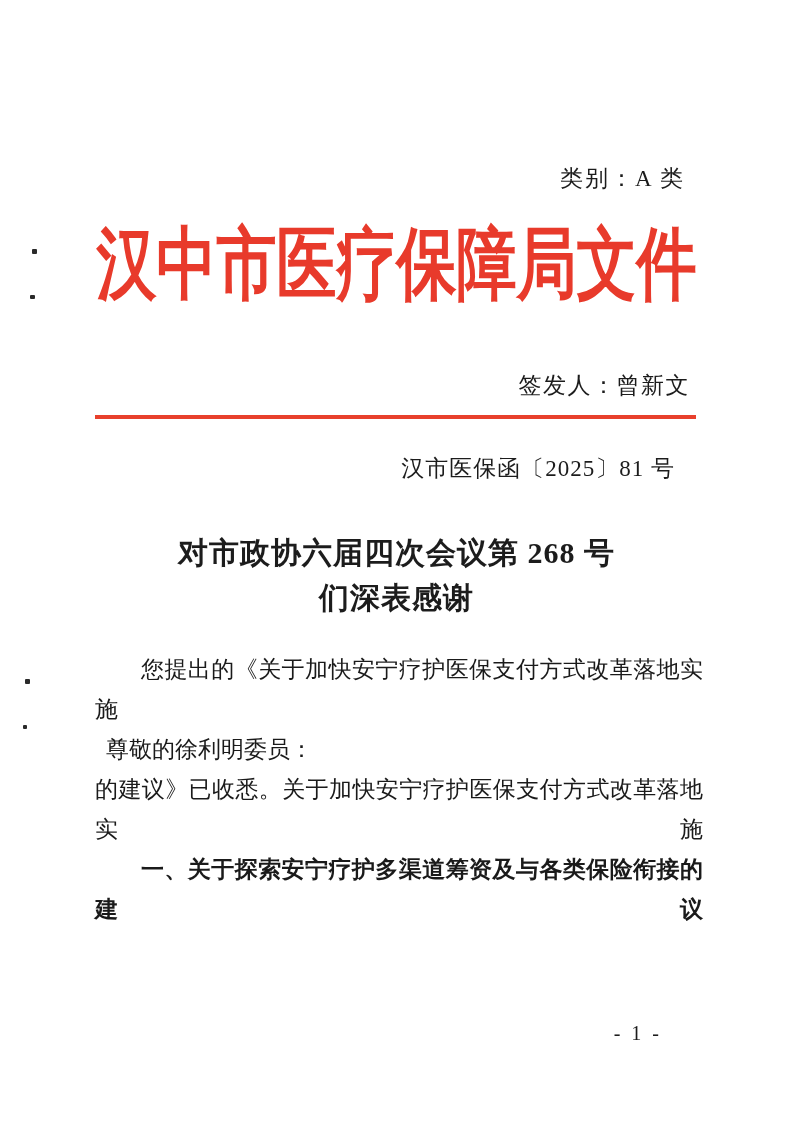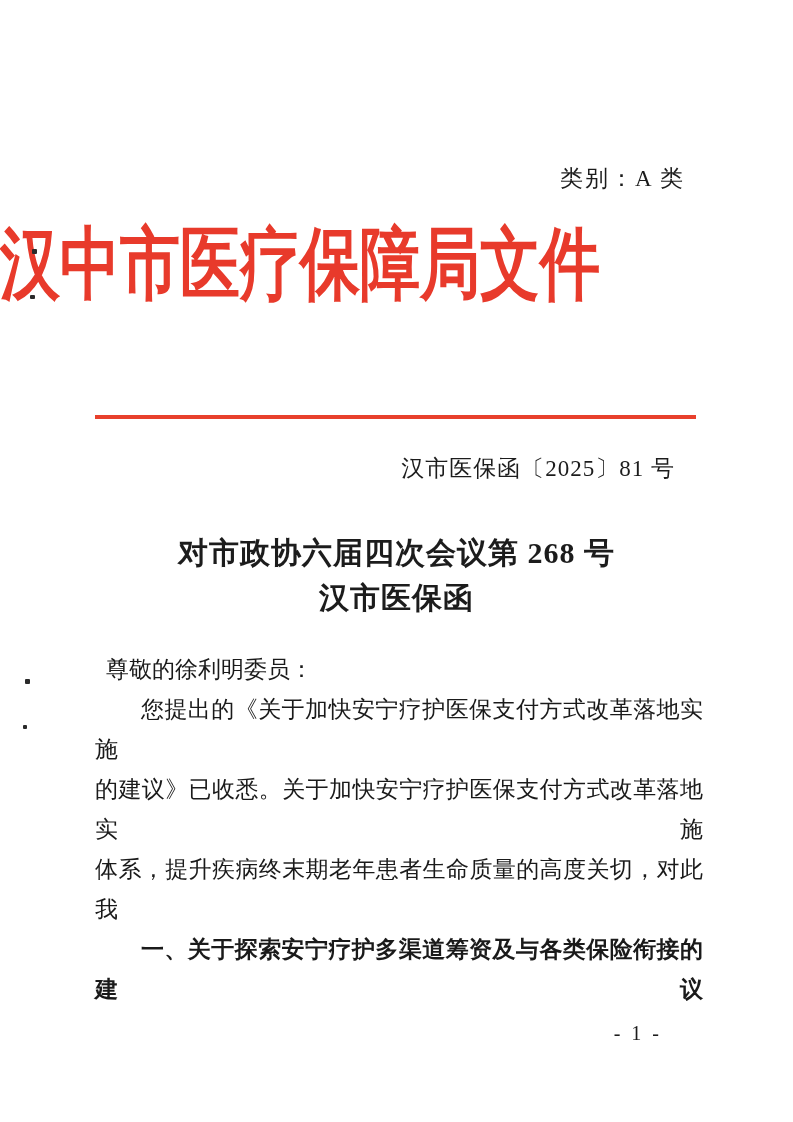--- a/index.html
+++ b/index.html
@@ -27,20 +27,21 @@
     white-space: nowrap;
   }
 
   
   .agency-banner {
     position: absolute;
     top: 212px;
     left: 0;
     width: 100%;
     height: 100px;
+    text-align: center;
   }
   .agency-banner .banner-text {
     display: inline-block;
     font-size: 60px;
     font-weight: bold;
     color: #e83a2b;
     letter-spacing: 0px;
     white-space: nowrap;
     transform: scaleY(1.32);
     transform-origin: center top;
@@ -144,35 +145,35 @@
 <body>
 
 <div class="page">
 
   <div class="category">类别：A 类</div>
 
   <div class="agency-banner">
     <span class="banner-text">汉中市医疗保障局文件</span>
   </div>
 
+  <div class="issuer">签发人：曾新文</div>
 
   <div class="red-rule"></div>
 
   <div class="doc-number">汉市医保函〔2025〕81 号</div>
 
   <div class="doc-title">
     <div>对市政协六届四次会议第 268 号</div>
-    <div>汉市医保函</div>
+    <div>们深表感谢</div>
   </div>
 
   <div class="body-text">
+    <div class="body-line jl indent">您提出的《关于加快安宁疗护医保支付方式改革落地实施</div>
     <div class="body-line small-indent">尊敬的徐利明委员：</div>
-    <div class="body-line jl indent">您提出的《关于加快安宁疗护医保支付方式改革落地实施</div>
     <div class="body-line jl">的建议》已收悉。关于加快安宁疗护医保支付方式改革落地实施</div>
-    <div class="body-line jl">体系，提升疾病终末期老年患者生命质量的高度关切，对此我</div>
     <div class="body-line jl indent bold">一、关于探索安宁疗护多渠道筹资及与各类保险衔接的建议</div>
 
   </div>
 
   <div class="page-number">- 1 -</div>
 
   <div class="scan-dot dot1"></div>
   <div class="scan-dot dot2"></div>
   <div class="scan-dot dot3"></div>
   <div class="scan-dot dot4"></div>

